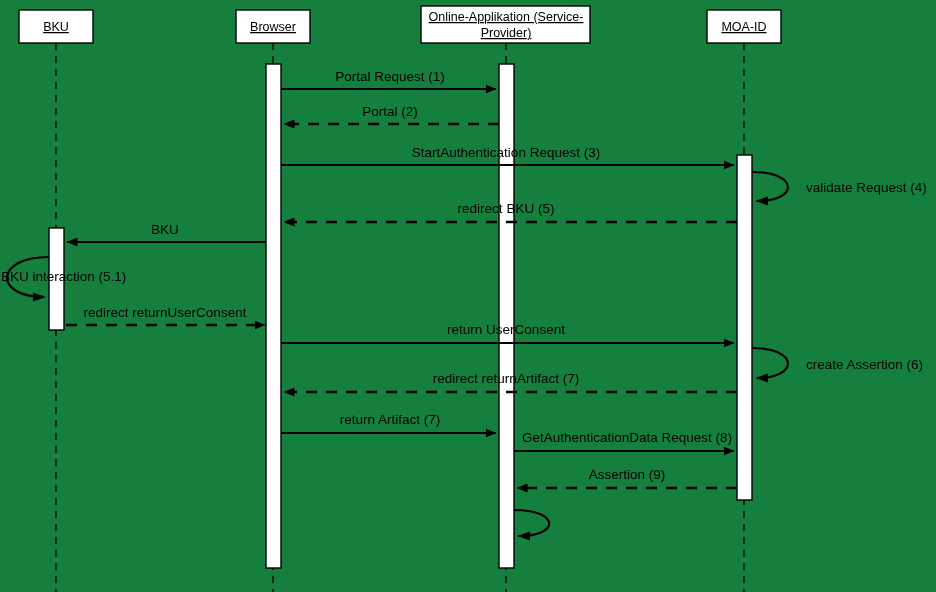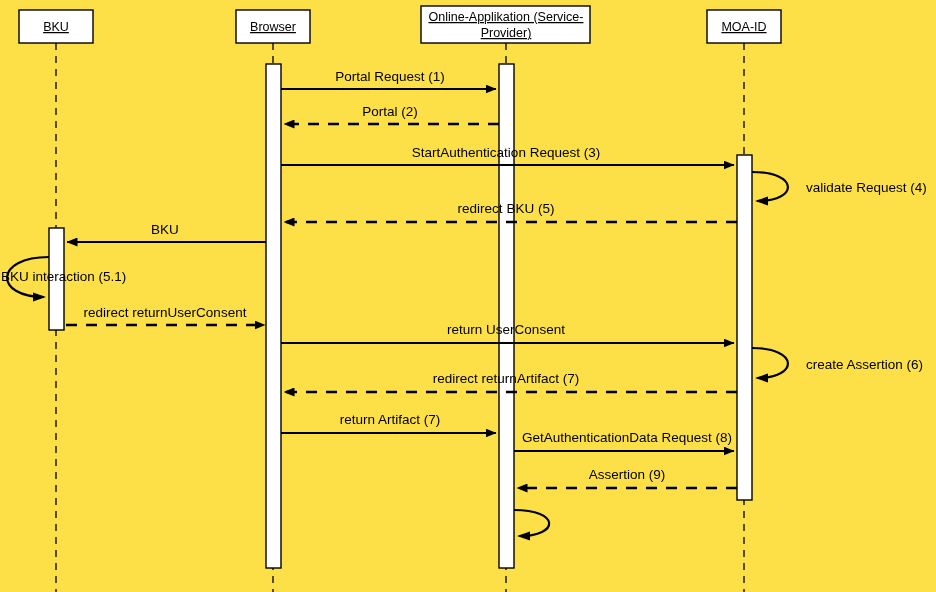--- a/index.html
+++ b/index.html
@@ -8,21 +8,21 @@
     background: #ffffff;
   }
   body {
     font-family: "Liberation Sans", sans-serif;
     -webkit-font-smoothing: antialiased;
   }
   #canvas {
     position: relative;
     width: 936px;
     height: 592px;
-    background: #fde047;
+    background: #15803d;
     overflow: hidden;
   }
   svg.diagram {
     position: absolute;
     left: 0;
     top: 0;
     width: 936px;
     height: 592px;
   }
   .lifeline-box {

